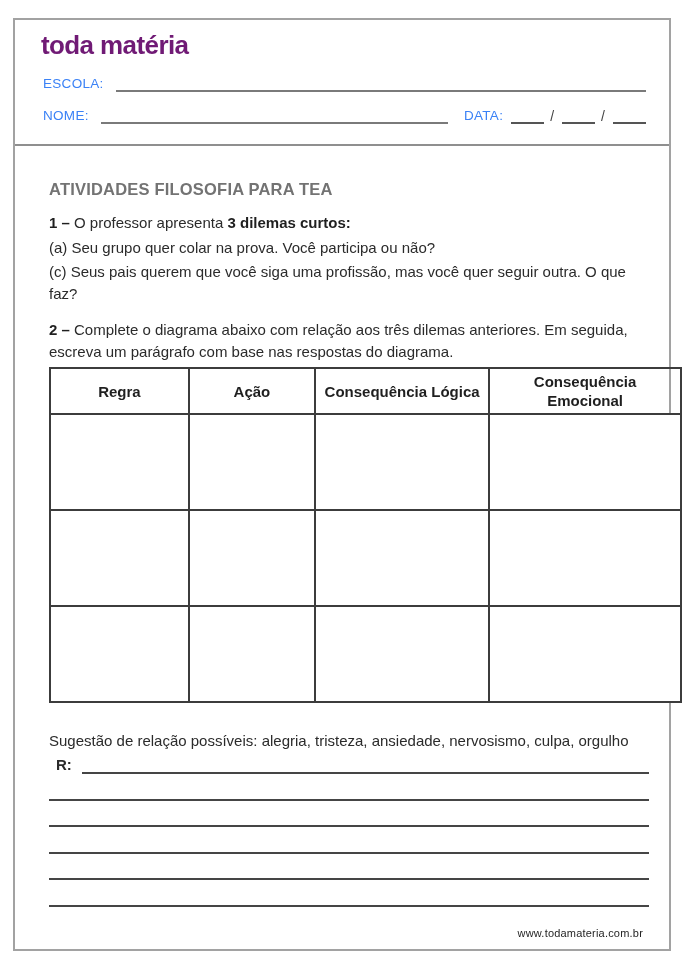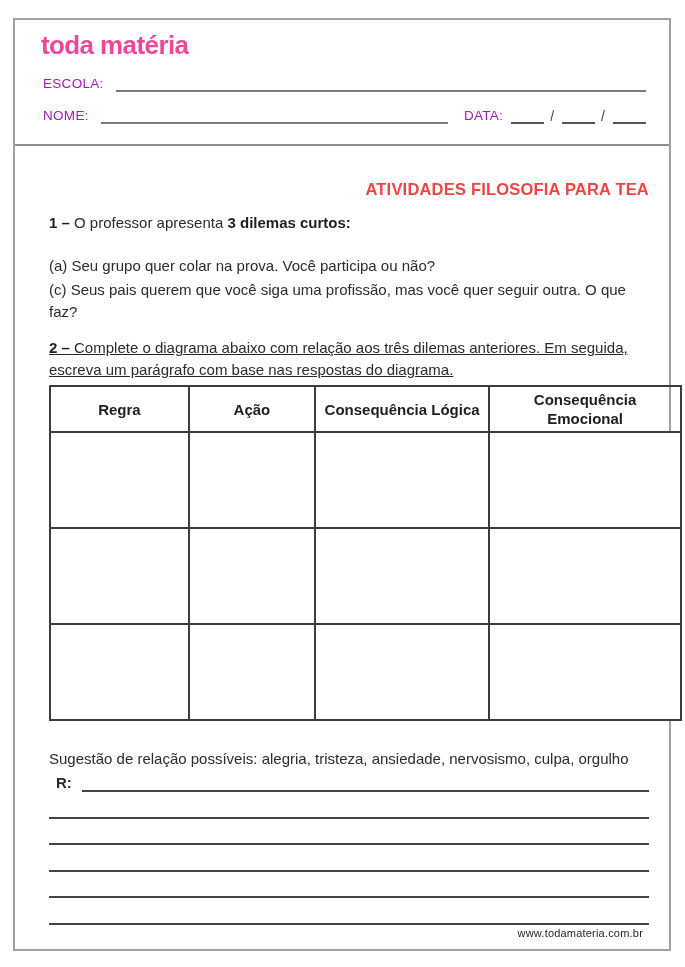--- a/index.html
+++ b/index.html
@@ -16,54 +16,54 @@
     width:658px; height:933px;
     box-sizing:border-box;
     border:2px solid #a2a2a2;
     background:#fff;
   }
   
   .header { position:relative; height:124px; }
   .logo {
     position:absolute; left:26px; top:10px;
     font-size:26px; font-weight:bold; letter-spacing:-0.6px;
-    color:#ec4899;
+    color:#701a75;
   }
   .field-row {
     position:absolute; left:28px; right:23px;
     display:flex; align-items:flex-end; height:18px;
   }
   .row-school { top:54px; }
   .row-name   { top:86px; }
   .field-label {
-    font-size:13.5px; color:#a21caf; letter-spacing:0.3px;
+    font-size:13.5px; color:#3b82f6; letter-spacing:0.3px;
     line-height:16px; white-space:nowrap;
   }
   .blank-line { border-bottom:2px solid #7a7a7a; flex:1; margin-left:12px; }
   .date-label { margin-left:16px; }
   .date-blank { width:33px; border-bottom:2px solid #555; margin-left:8px; }
   .slash { margin-left:6px; font-size:14px; color:#444; line-height:15px; }
   
   .content {
     box-sizing:border-box;
     border-top:2px solid #8f8f8f;
     height:807px;
     padding:20px 20px 0 34px;
     font-size:15px;
     position:relative;
   }
   .ws-title {
-    font-size:16.5px; font-weight:bold; text-align:right;
-    letter-spacing:0.2px; color:#ef4444;
+    font-size:16.5px; font-weight:bold; text-align:left;
+    letter-spacing:0.2px; color:#737373;
     margin:14px 0 13px 0;
   }
   .para { margin:0; line-height:22px; }
-  .q-intro { margin-bottom:21px; }
+  .q-intro { margin-bottom:3px; }
   .dilemma { margin-bottom:2px; }
-  .q2 { margin-top:14px; margin-bottom:4px;text-decoration:underline; }
+  .q2 { margin-top:14px; margin-bottom:4px; }
   b, strong, .bold { font-weight:bold; color:#1f1f1f; }
   
   table.grid {
     border-collapse:collapse;
     width:633px;
     table-layout:fixed;
     margin-top:0;
   }
   table.grid th, table.grid td { border:2px solid #3c3c3c; padding:0 6px; }
   table.grid th {

